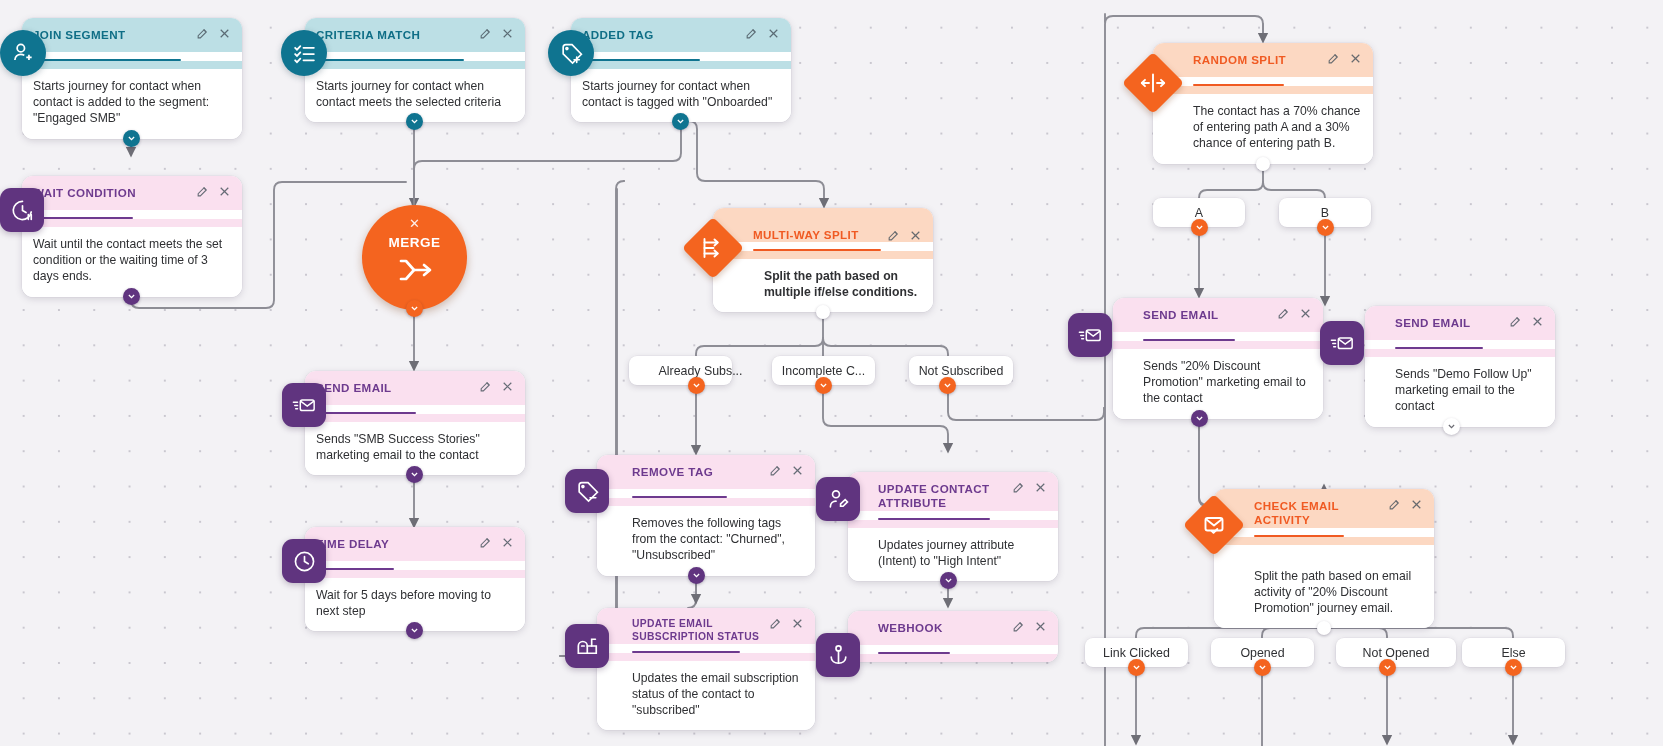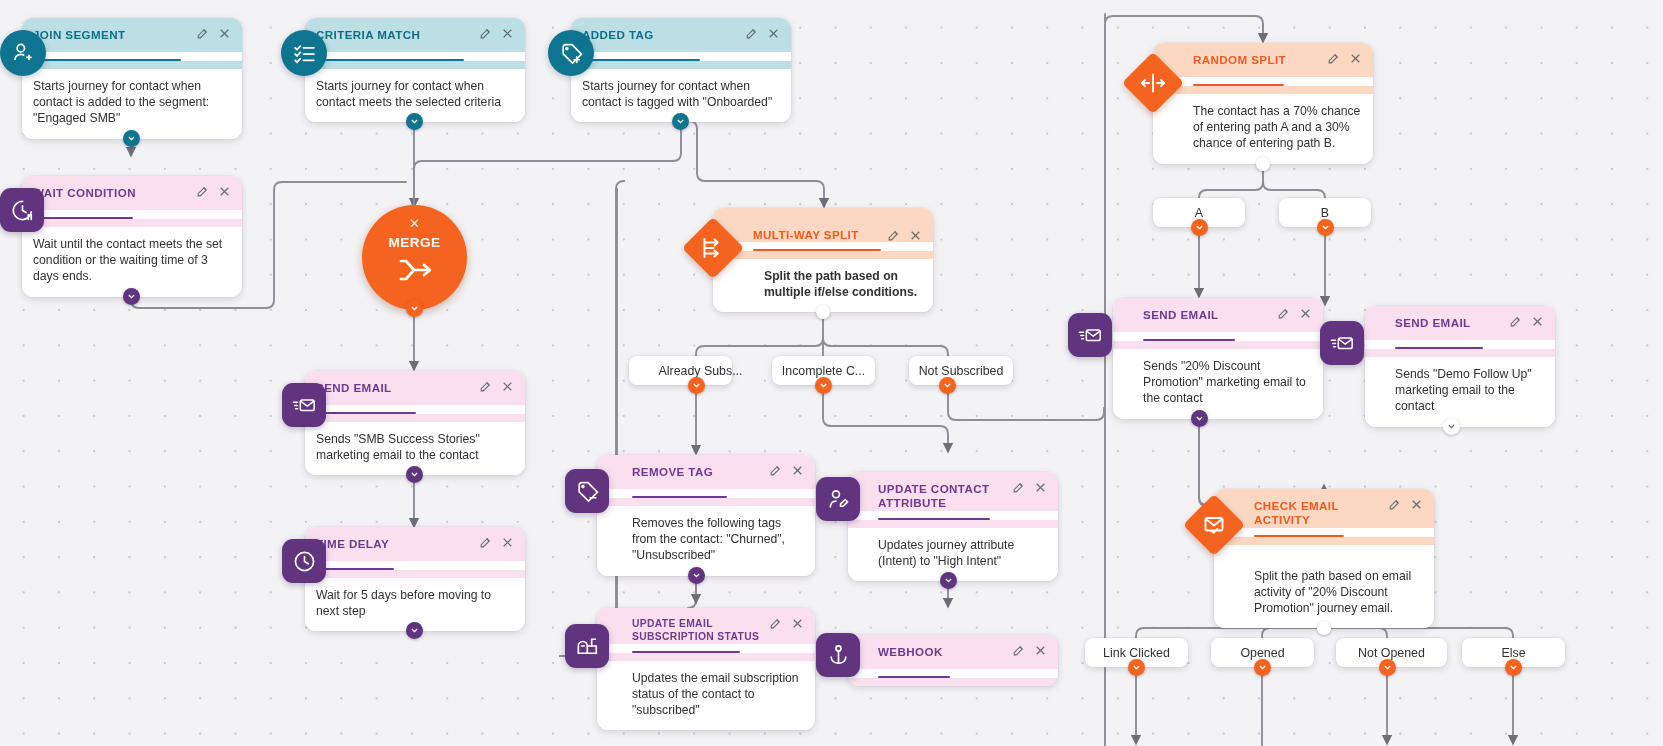--- a/index.html
+++ b/index.html
@@ -586,21 +586,21 @@
   </div>
   <div class="badge badge-sq" style="left:565px; top:624px;">
     <svg width="25" height="25" viewBox="0 0 24 24" fill="none" stroke="#fff" stroke-width="1.6" stroke-linecap="round">
         <path d="M3.2 11.5a4.3 4.3 0 018.6 0v7H3.2v-7z"></path>
         <path d="M11.8 18.5h8.6v-7H11.8"></path>
         <path d="M16 11.5V5h3.6"></path>
         <path d="M6.4 11.5h2.4"></path>
       </svg>
   </div>
 
-  <div class="node" style="left:848px; top:635px; width:210px;">
+  <div class="node" style="left:848px; top:611px; width:210px;">
     <div class="card t-action">
       <div class="card-head" style="padding-left:30px;">
         <div class="card-title">WEBHOOK</div>
         <div class="head-actions">
           <span class="ic">
               <svg viewBox="0 0 24 24" fill="none" stroke="#46525c" stroke-width="2">
                 <path d="M4 20h4l11-11-4-4L4 16v4z"></path>
                 <path d="M14 5l4 4"></path>
               </svg>
             </span>
@@ -817,21 +817,21 @@
 
   <div class="chip" style="left:1211px; top:638px; width:103px;">
     <span>Opened</span>
   </div>
   <div class="port orange" style="left:1254px; top:659px; z-index:7;">
       <svg viewBox="0 0 24 24" fill="none" stroke="#fff" stroke-width="3.4">
         <path d="M5 8l7 7 7-7"></path>
       </svg>
     </div>
 
-  <div class="chip" style="left:1336px; top:638px; width:111px;">
+  <div class="chip" style="left:1336px; top:638px; width:120px;">
     <span>Not Opened</span>
   </div>
   <div class="port orange" style="left:1379px; top:659px; z-index:7;">
       <svg viewBox="0 0 24 24" fill="none" stroke="#fff" stroke-width="3.4">
         <path d="M5 8l7 7 7-7"></path>
       </svg>
     </div>
 
   <div class="chip" style="left:1462px; top:638px; width:103px;">
     <span>Else</span>

